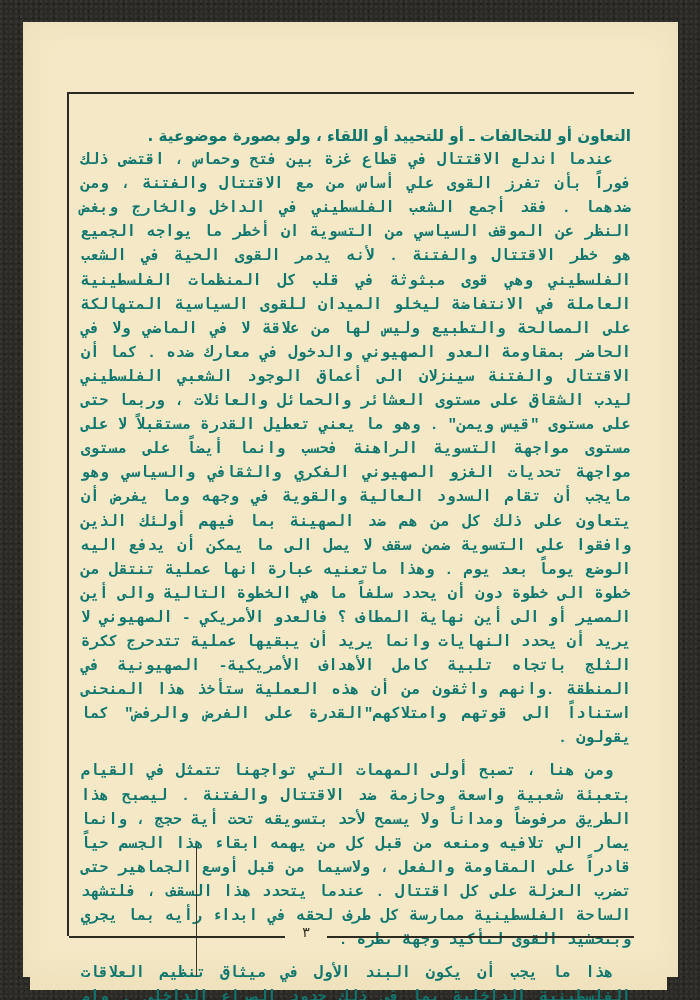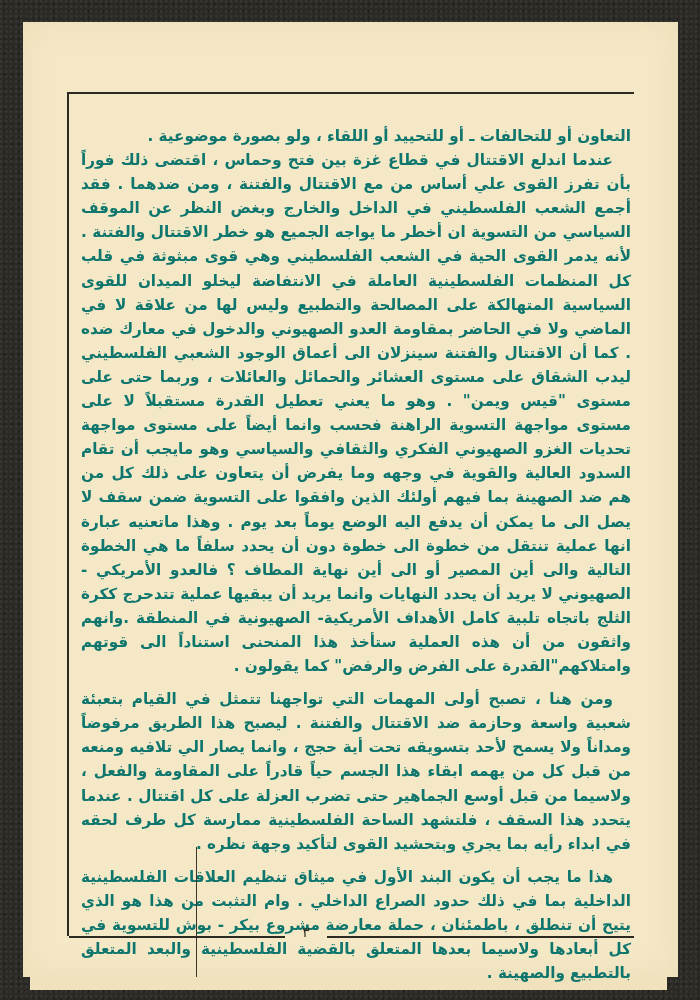--- a/index.html
+++ b/index.html
@@ -84,20 +84,21 @@
       line-height: 24.1px;
       font-weight: bold;
       margin-top: 24px;
     }
     .text-block p {
       margin: 0;
       text-indent: 0;
     }
     .text-block p.indent {
       text-indent: 18px;
+      font-family: Liberation Mono, monospace;
     }
     .text-block p.gap {
       margin-top: 9px;
     }
   </style>
 </head>
 <body>
 
 <div class="page-under"></div>
 <div class="page">

